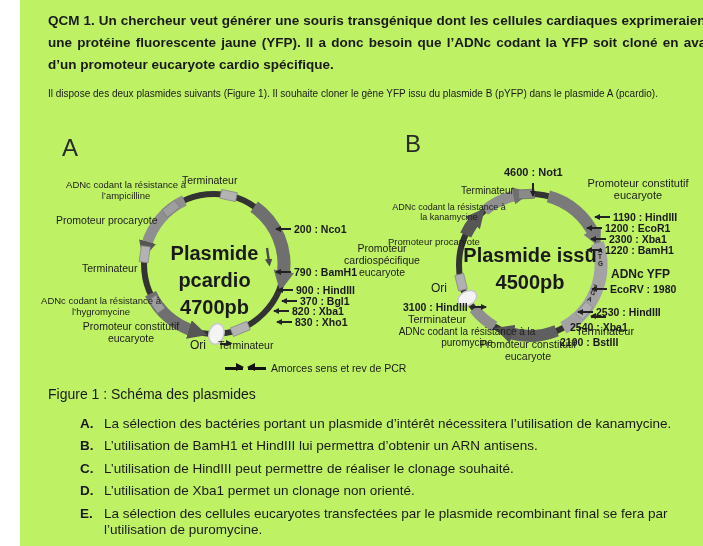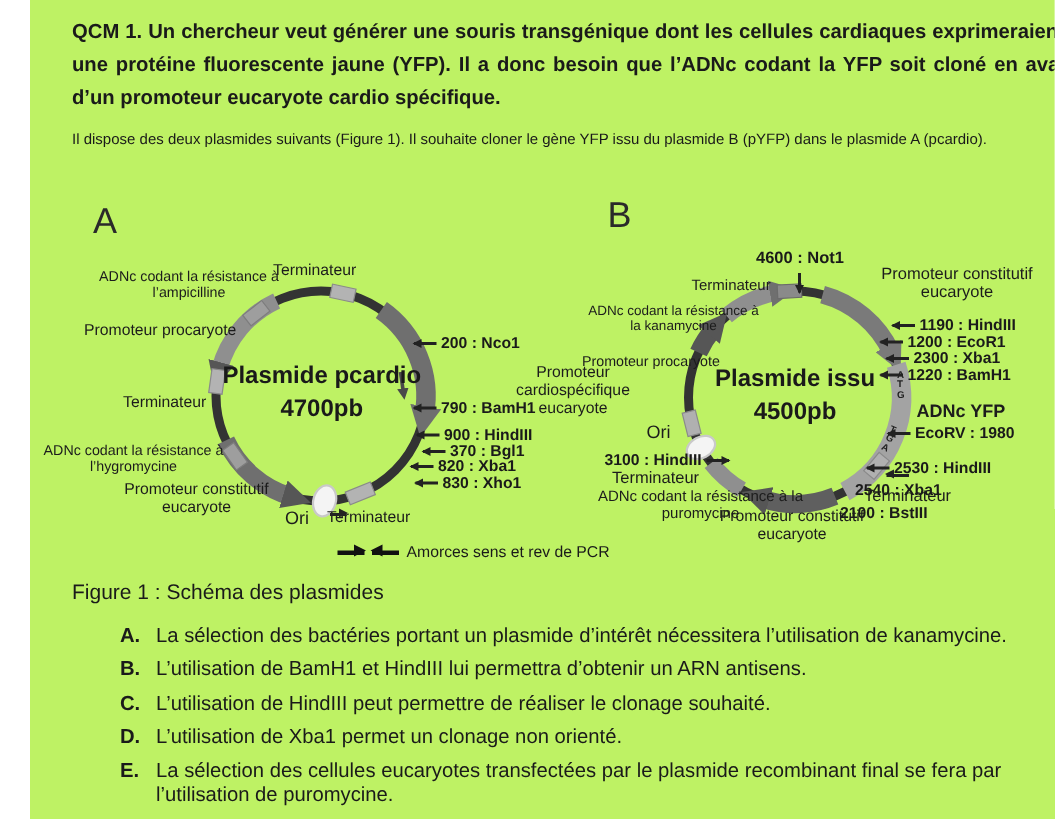--- a/index.html
+++ b/index.html
@@ -10,21 +10,21 @@
   .abs{position:absolute;}
   .qhead{left:28px;top:10px;width:662px;font-size:13.5px;font-weight:bold;line-height:1.62;text-align:justify;}
   .intro{left:28px;top:86px;width:648px;font-size:10px;line-height:1.6;}
   .figure{left:0;top:130px;width:703px;height:252px;}
   .panel-letter{font-size:24px;font-weight:normal;color:#2a2a2a;}
   .lbl{font-size:10.5px;line-height:1.12;color:#1c1c1c;}
   .lbl.small{font-size:9.5px;}
   .lbl.tiny{font-size:9px;}
   .lbl.center{text-align:center;}
   .site{font-size:10.5px;font-weight:bold;white-space:nowrap;display:flex;align-items:center;gap:3px;}
-  .plasmid-name{font-size:16px;font-weight:bold;text-align:center;line-height:1.35;}
+  .plasmid-name{font-size:20px;font-weight:bold;text-align:center;line-height:1.35;}
   .codon{white-space:pre;font-size:6.5px;line-height:6.4px;font-weight:bold;color:#222;}
   
   .arrL,.arrR{display:inline-block;position:relative;height:1.6px;background:#222;vertical-align:middle;}
   .arrL{width:15px;}  .arrR{width:15px;}
   .arrL::before{content:"";position:absolute;left:-1px;top:-2.7px;border:3.1px solid transparent;border-left:0;border-right:6px solid #222;}
   .arrR::after{content:"";position:absolute;right:-1px;top:-2.7px;border:3.1px solid transparent;border-right:0;border-left:6px solid #222;}
   .arrD{display:inline-block;position:relative;width:1.6px;height:13px;background:#222;}
   .arrD::after{content:"";position:absolute;bottom:-1px;left:-2.6px;border:3.1px solid transparent;border-bottom:0;border-top:6px solid #222;}
   .arrBig{height:3px;background:#111;}
   .arrBig.arrL::before{border-width:4.5px;border-right-width:8px;border-right-color:#111;top:-3.8px;border-left:0;}
@@ -83,21 +83,21 @@
       <g transform="translate(92.4,159.9) rotate(15)">
           <ellipse rx="7.5" ry="10.5" fill="#f4f4f4" stroke="#c9c9c9" stroke-width="1.5"></ellipse>
         </g>
       <path d="M143 74 L145 88" fill="none" stroke="#4a4a4a" stroke-width="2.4" marker-end="url(#a-tiny)"></path>
     </svg>
 
     <div class="abs lbl" style="left:162px;top:45px;">Terminateur</div>
     <div class="abs lbl small center" style="left:40px;top:50px;width:132px;">ADNc codant la résistance à l’ampicilline</div>
     <div class="abs lbl" style="left:36px;top:85px;">Promoteur procaryote</div>
     <div class="abs lbl" style="left:62px;top:133px;">Terminateur</div>
-    <div class="abs lbl small center" style="left:2px;top:166px;width:134px;">ADNc codant la résistance à l’hygromycine</div>
+    <div class="abs lbl small center" style="left:14px;top:166px;width:134px;">ADNc codant la résistance à l’hygromycine</div>
     <div class="abs lbl center" style="left:48px;top:191px;width:126px;">Promoteur constitutif eucaryote</div>
     <div class="abs lbl" style="left:170px;top:209px;font-size:12px;">Ori</div>
     <div class="abs lbl" style="left:198px;top:210px;">Terminateur</div>
     <span class="abs arrR" style="left:200px;top:204px;width:11px;"></span>
 
     <div class="abs plasmid-name" style="left:122px;top:110px;width:145px;">
       <div>Plasmide pcardio</div>
       <div>4700pb</div>
     </div>
 

